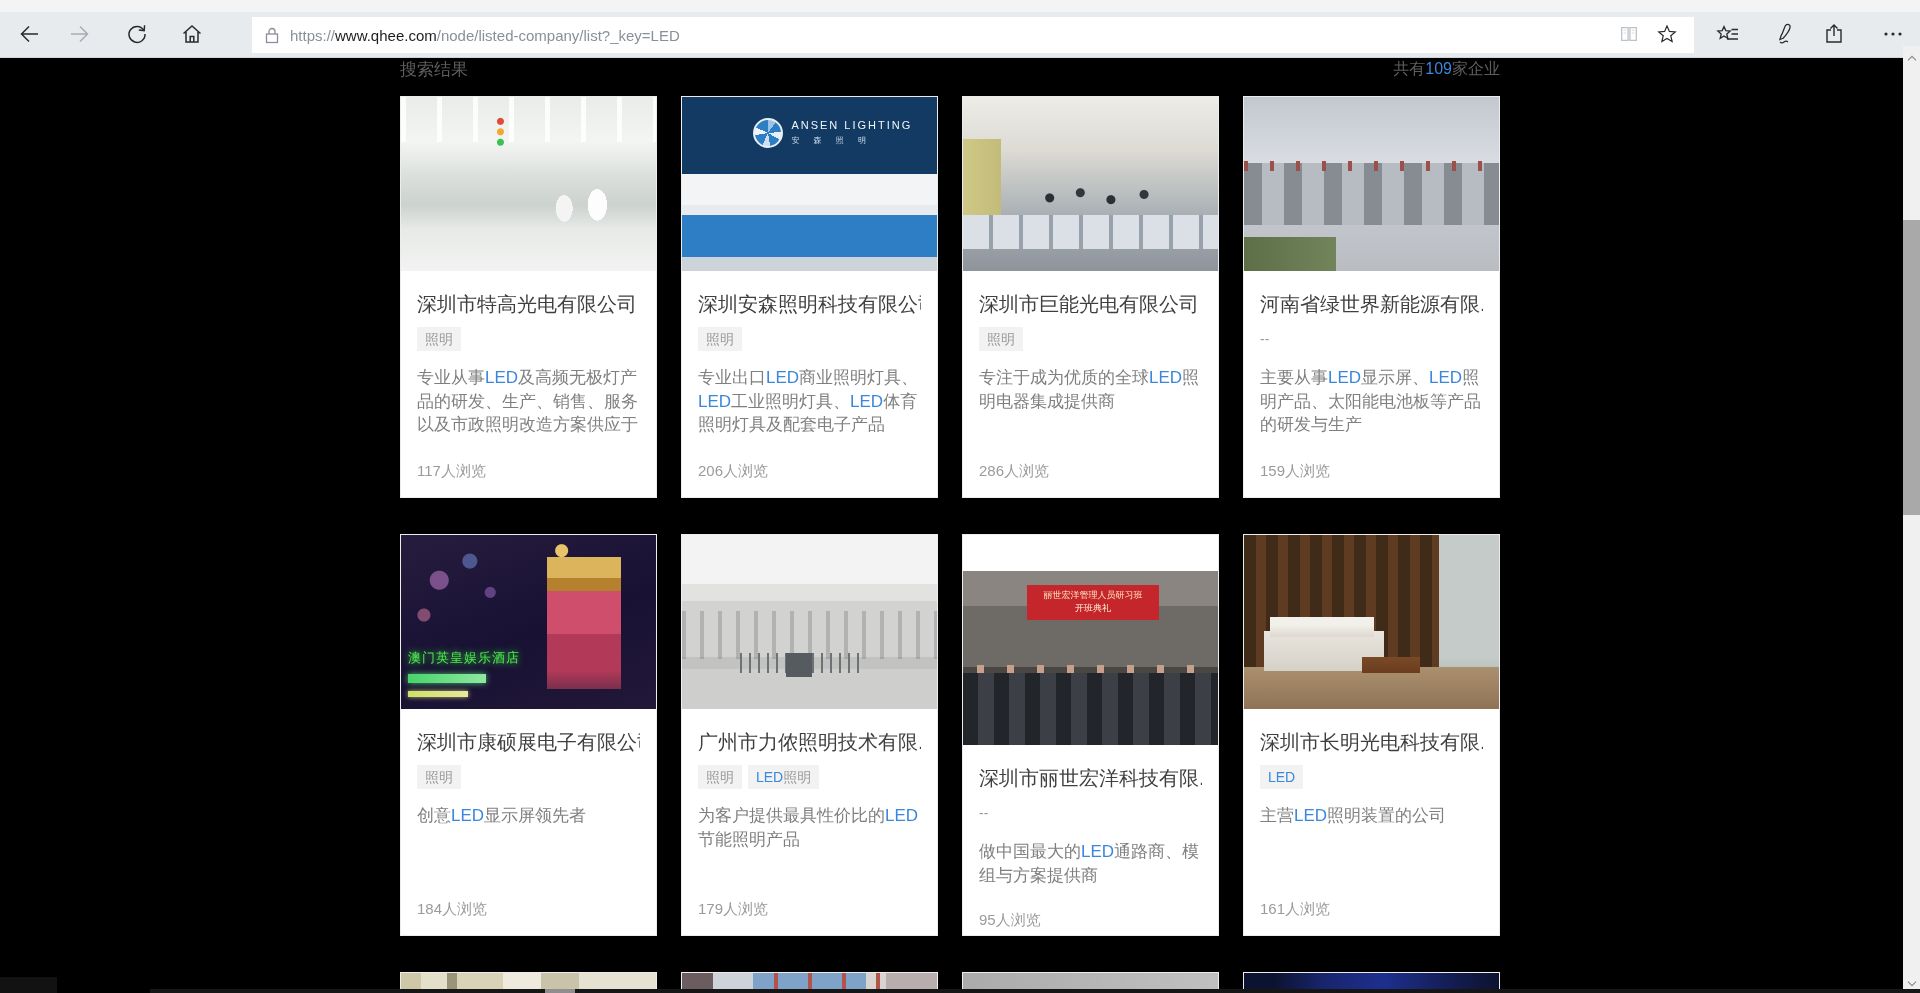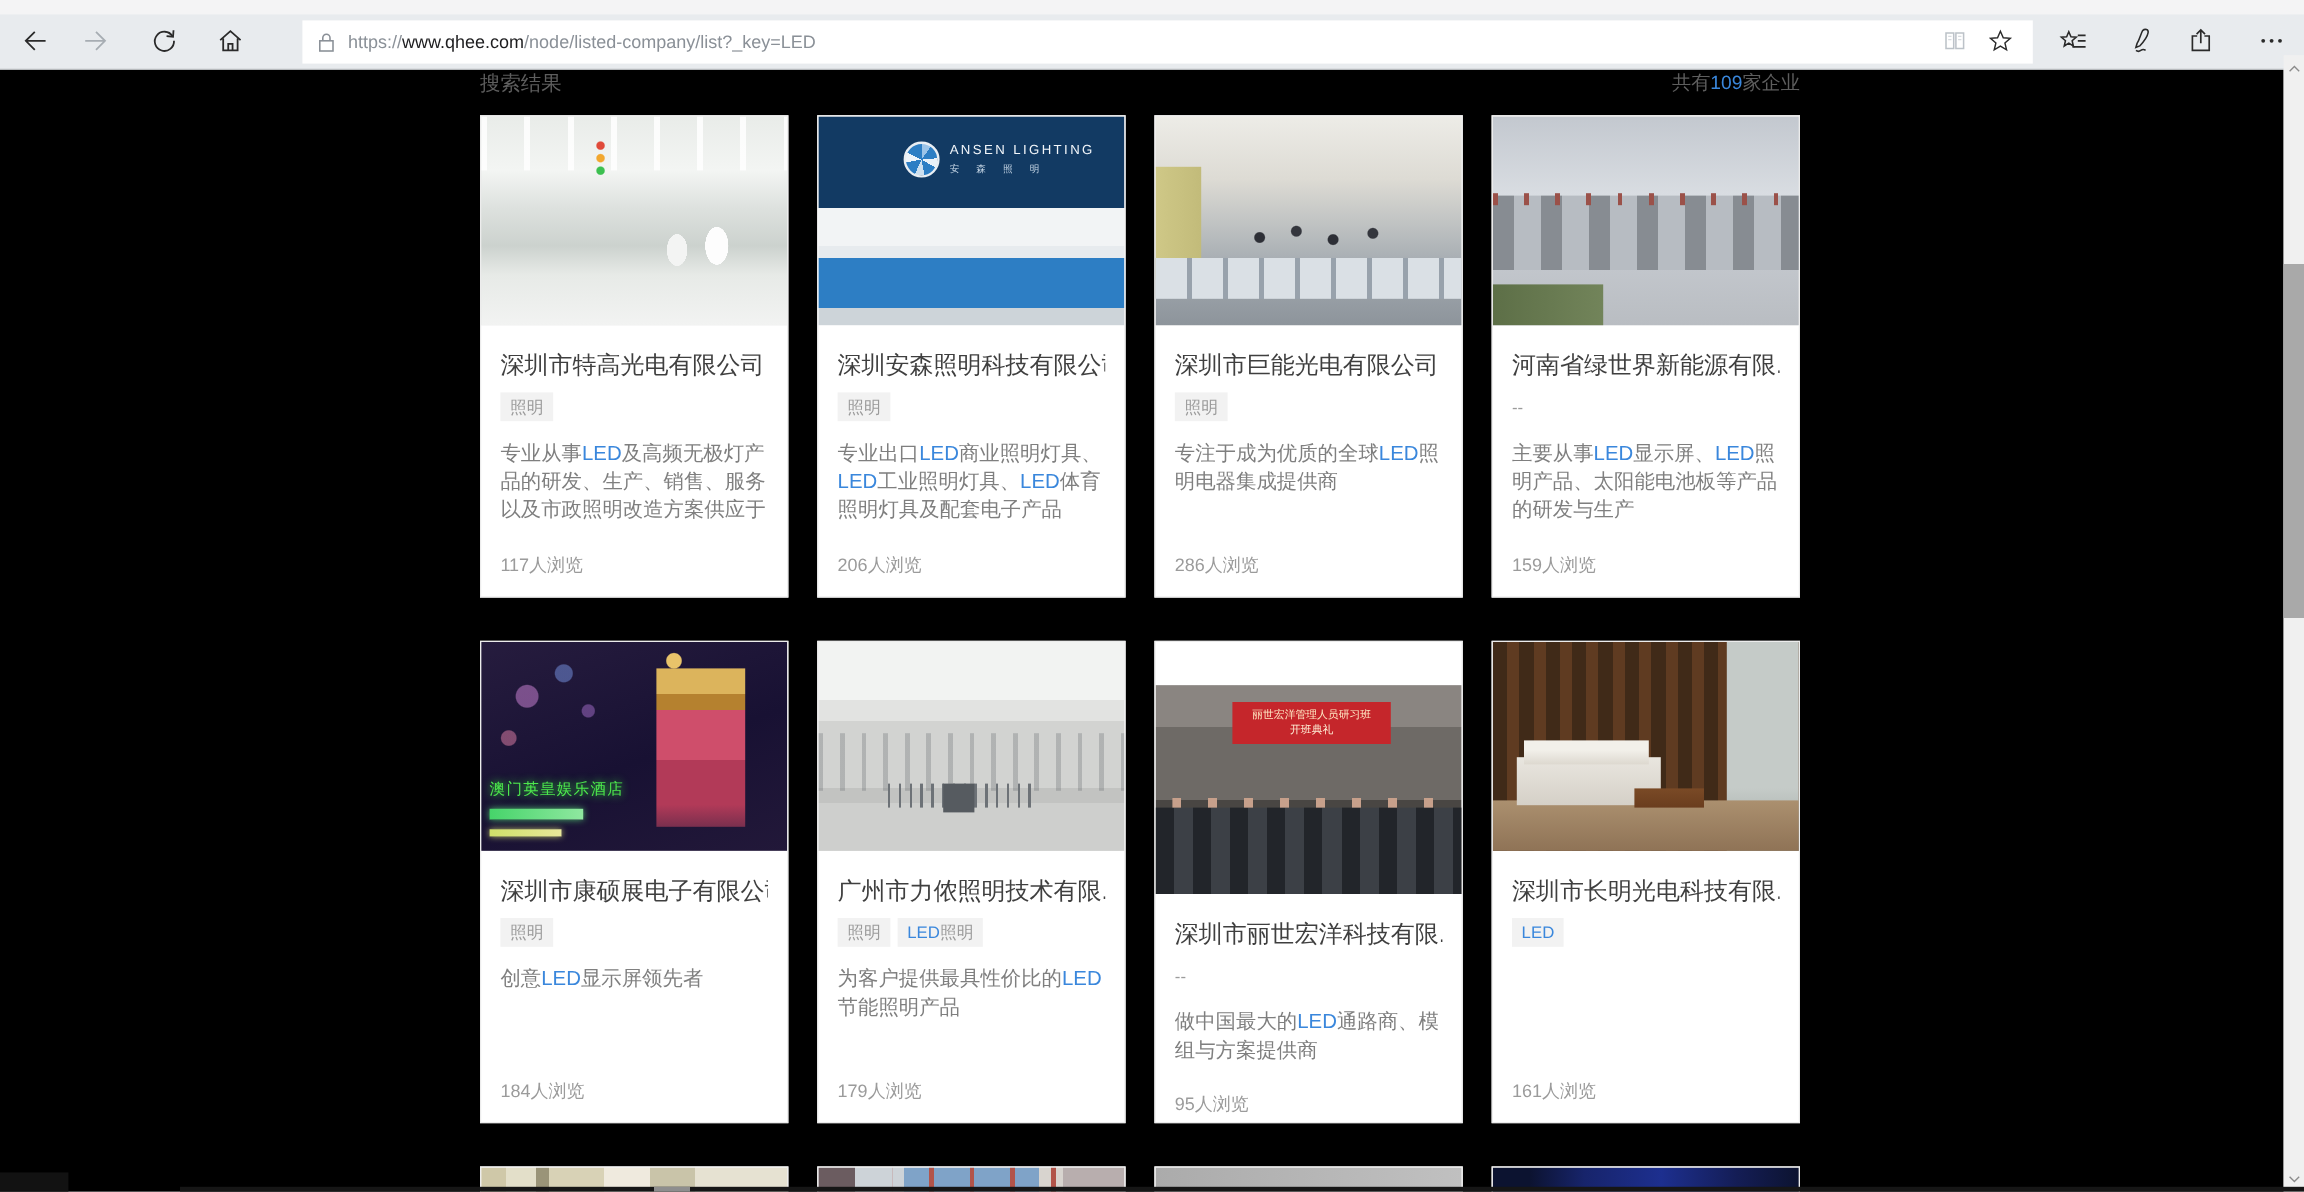--- a/index.html
+++ b/index.html
@@ -333,20 +333,21 @@
       <div class="card-views">95人浏览</div>
     </div>
   </div>
         <div class="card">
     <div class="card-img art-showroom8"></div>
     <div class="card-body">
       <div class="card-title">深圳市长明光电科技有限...</div>
       <div class="card-tags">
               <span class="badge"><span class="hl">LED</span></span>
             </div>
+      <div class="card-desc"><span>主营</span><span class="hl">LED</span><span>照明装置的公司</span></div>
       <div class="card-views">161人浏览</div>
     </div>
   </div>
         <div class="card">
     <div class="card-img art-p1"></div>
   </div>
         <div class="card">
     <div class="card-img art-p2"></div>
   </div>
         <div class="card">

